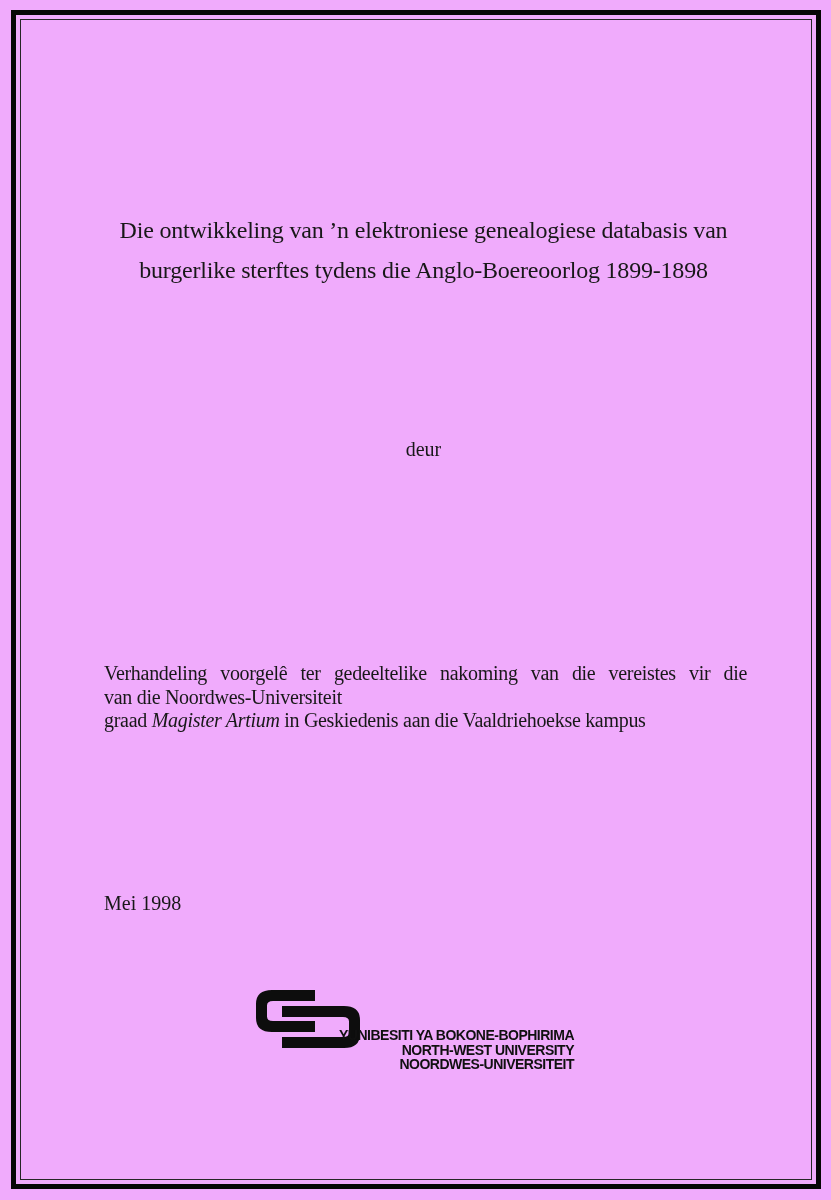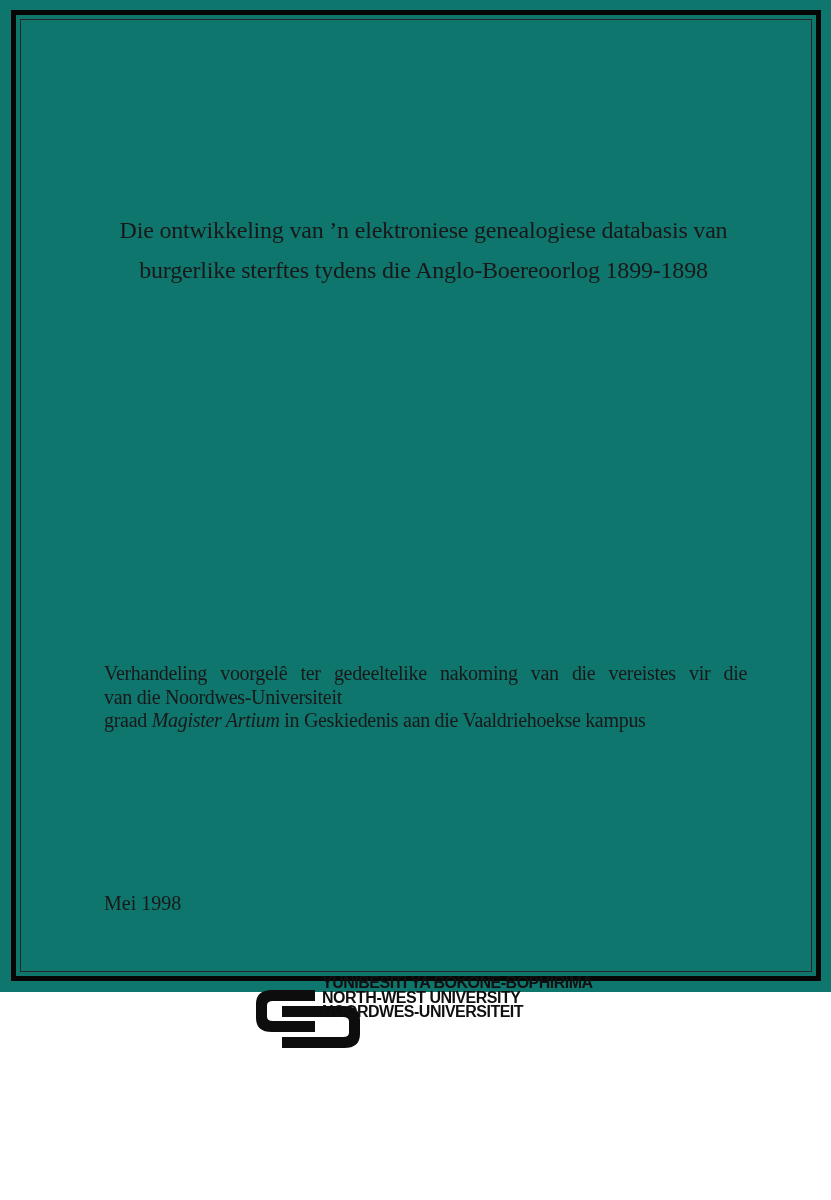--- a/index.html
+++ b/index.html
@@ -10,22 +10,22 @@
   body {
     width: 831px;
     height: 1200px;
     overflow: hidden;
     font-family: "Liberation Serif", "DejaVu Serif", serif;
     color: #181818;
   }
   .sheet {
     position: relative;
     width: 831px;
-    height: 992px;
-    background: #0f766e;
+    height: 1200px;
+    background: #f0abfc;
   }
   
   .frame-outer {
     position: absolute;
     top: 10px; left: 11px; right: 10px; bottom: 11px;
     border: 5px solid #060606;
   }
   .frame-inner {
     position: absolute;
     top: 19px; left: 20px; right: 19px; bottom: 20px;
@@ -79,46 +79,47 @@
   }
   .logo-mark {
     position: absolute;
     top: 990px;
     left: 256px;
     width: 104px;
     height: 58px;
   }
   .logo-text {
     position: absolute;
-    top: 976px;
+    top: 1028px;
     left: 322px;
     width: 252px;
-    text-align: left;
+    text-align: right;
     white-space: nowrap;
     font-family: "Liberation Sans", "DejaVu Sans", sans-serif;
     font-weight: bold;
-    font-size: 16px;
+    font-size: 14px;
     line-height: 14.5px;
     letter-spacing: -0.5px;
     color: #101010;
   }
 </style>
 </head>
 <body>
 
 <div class="sheet">
 
   <div class="frame-outer"></div>
   <div class="frame-inner"></div>
 
   <div class="centered thesis-title">
     <div>Die ontwikkeling van ’n elektroniese genealogiese databasis van</div>
     <div>burgerlike sterftes tydens die Anglo-Boereoorlog 1899-1898</div>
   </div>
 
+  <div class="centered byline">deur</div>
 
 
   <div class="statement">
     <div class="just">Verhandeling voorgelê ter gedeeltelike nakoming van die vereistes vir die</div>
     <div>van die Noordwes-Universiteit</div>
     <div><span>graad </span><span class="italic">Magister Artium</span><span> in Geskiedenis aan die Vaaldriehoekse kampus</span></div>
   </div>
 
   <div class="supervisor-block">
     <div>Mei 1998</div>

